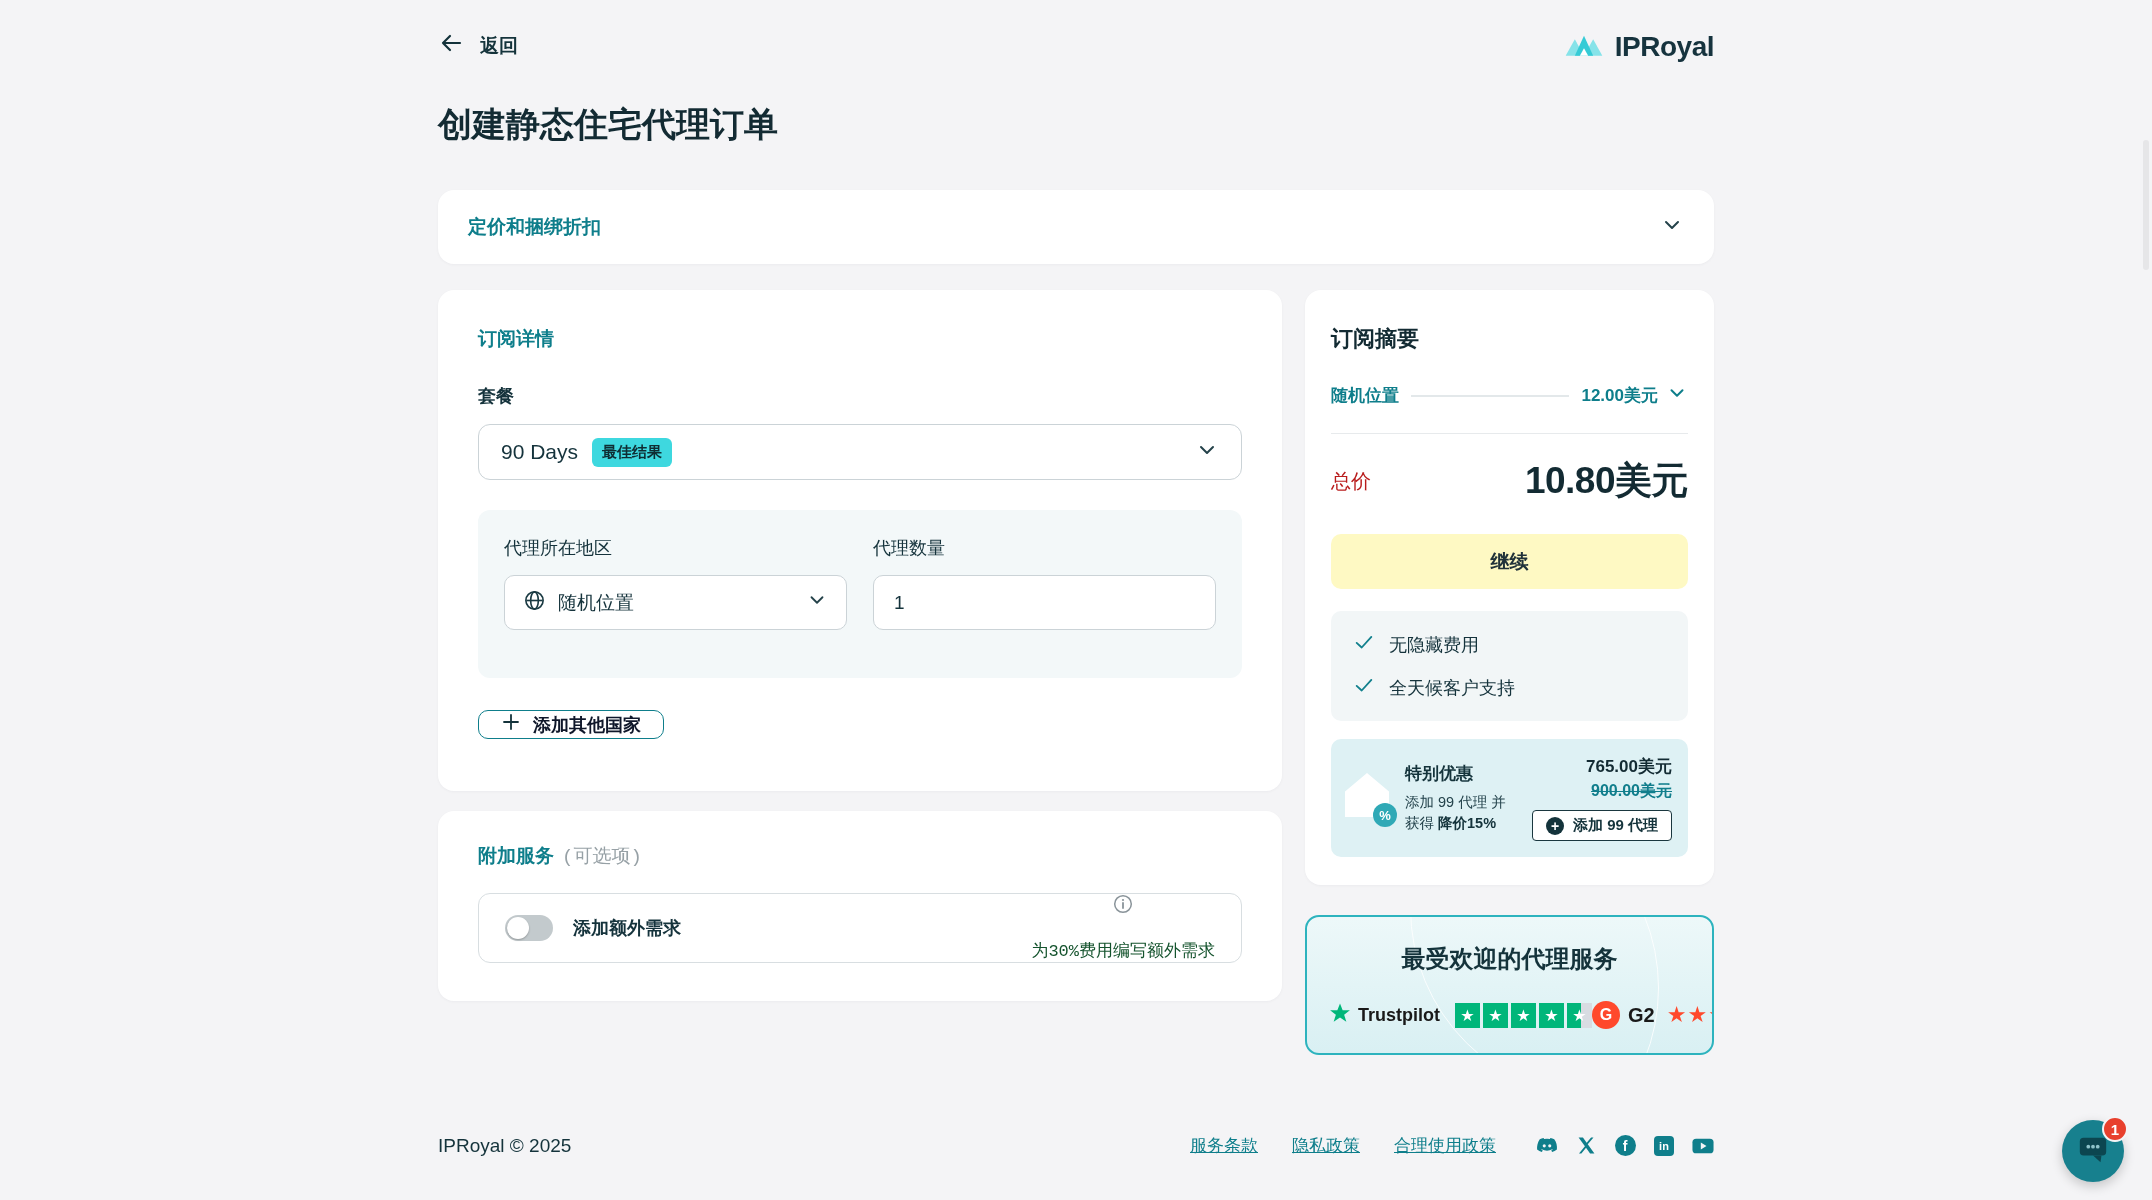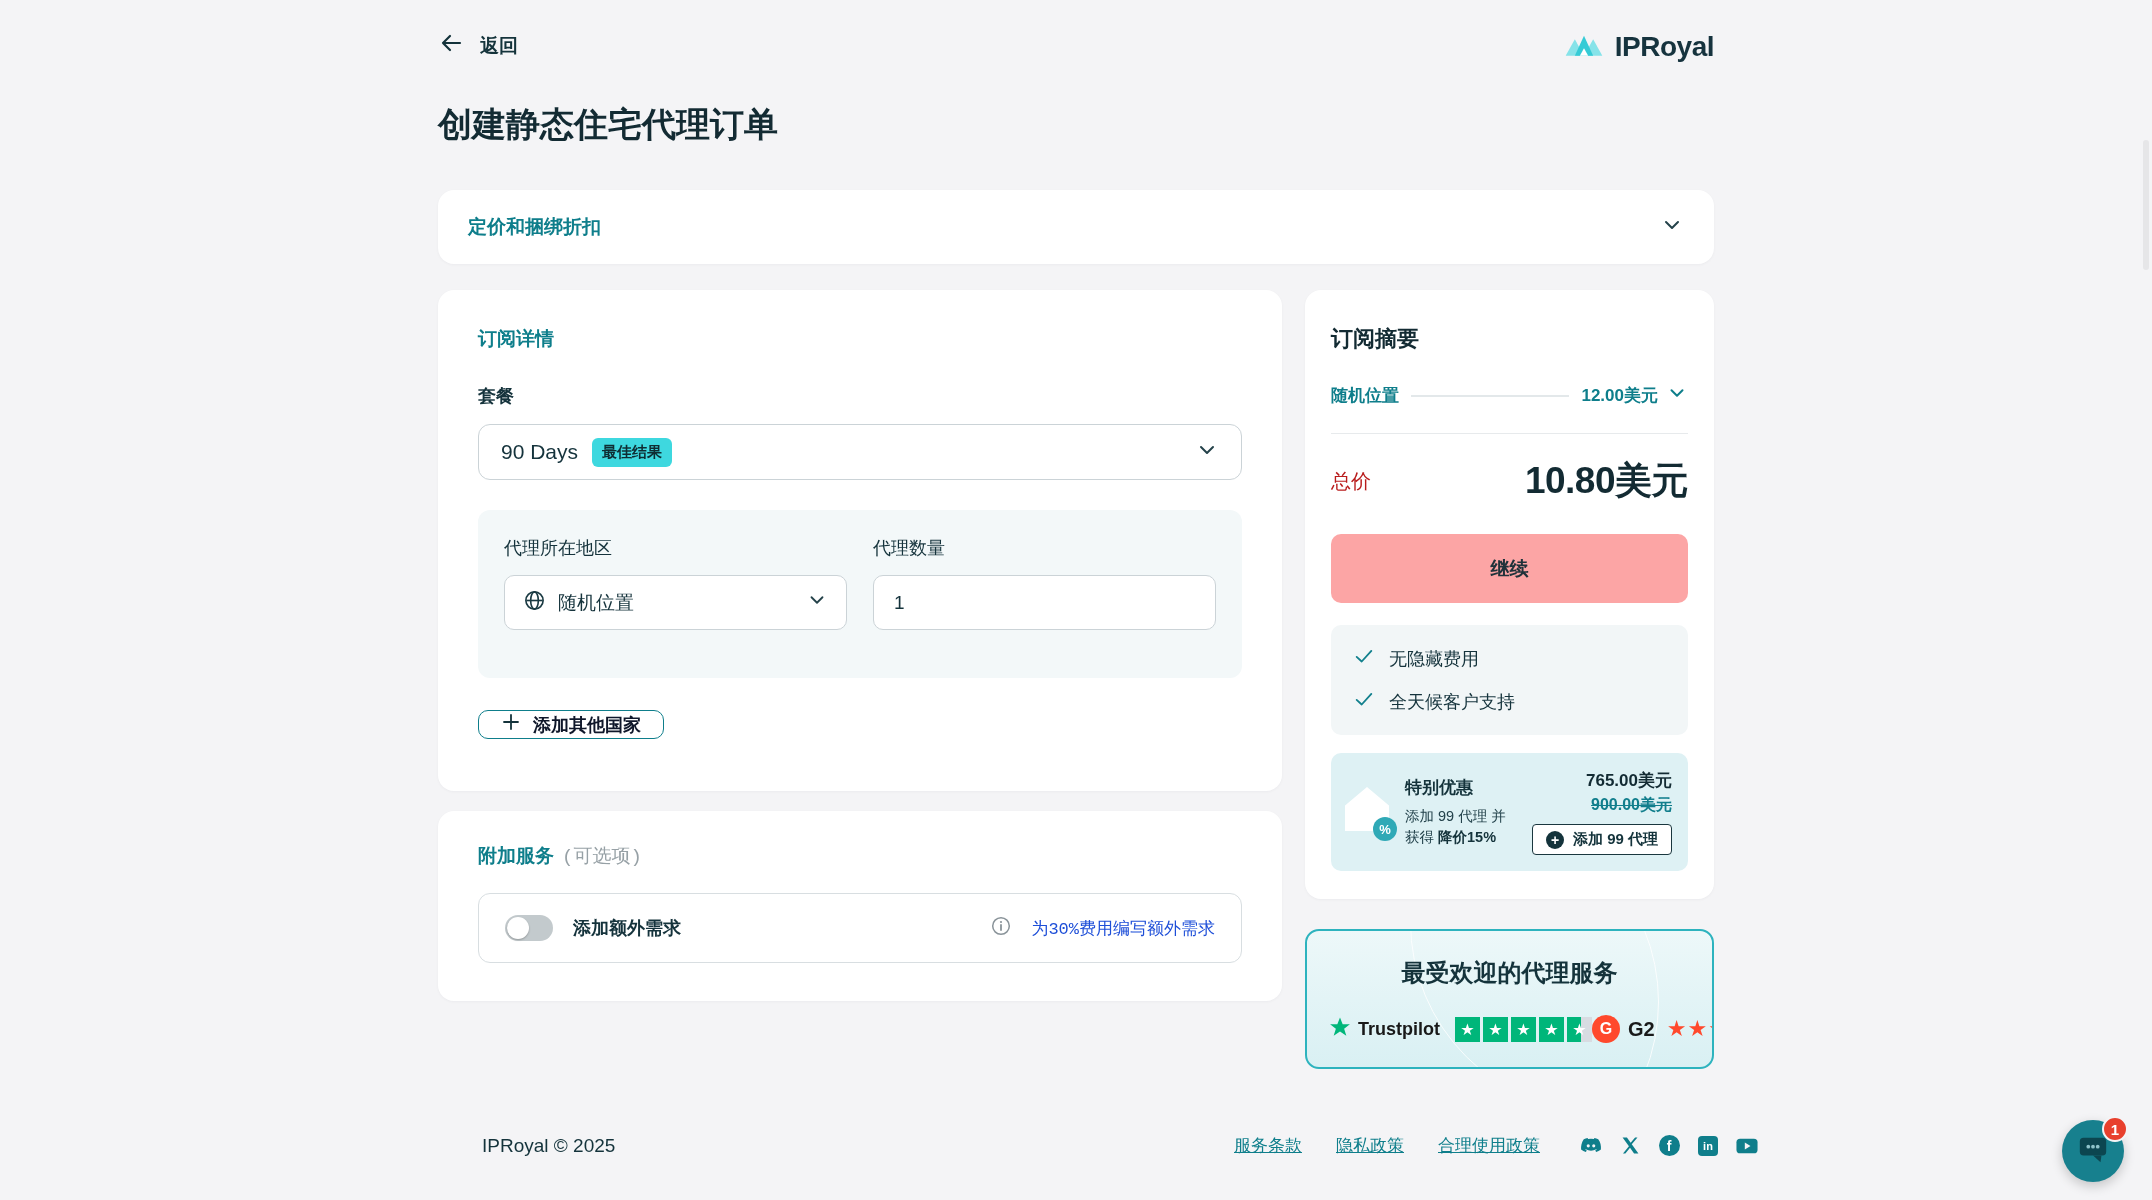--- a/index.html
+++ b/index.html
@@ -50,33 +50,33 @@
   .card.addons { margin-top:20px; padding:32px 40px 38px;font-family:Liberation Mono, monospace; }
   .addons-title-row { display:flex; gap:8px; align-items:baseline; }
   .optional { color:#97A1A6; font-weight:400; font-size:19px; }
   .addon-box { margin-top:24px; border:1px solid #D8DEE1; border-radius:12px; height:70px; display:flex;
                align-items:center; justify-content:space-between; padding:0 26px; }
   .toggle-row { display:flex; align-items:center; gap:20px; }
   .toggle { width:48px; height:26px; border-radius:13px; background:#C3CACD; position:relative; cursor:pointer; flex:none; }
   .toggle-knob { position:absolute; width:22px; height:22px; border-radius:50%; background:#fff; top:2px; left:2px;
                  box-shadow:0 1px 2px rgba(0,0,0,.25); }
   .addon-label { font-size:18px; font-weight:700; }
-  .hint { display:flex; align-items:center; gap:20px; color:#1d4ed8; font-size:17px; }
+  .hint { display:flex; align-items:center; gap:20px; color:#14532d; font-size:17px;flex-direction:column; }
 
   
   .card.summary { padding:34px 26px 28px; }
   .summary-title { font-size:22px; font-weight:800; color:#132B33; }
   .line-row { margin-top:28px; display:flex; align-items:center; font-size:17px; font-weight:700; color:#0E7E8B; cursor:pointer; }
   .leader { flex:1; border-top:2px solid #E3E8EA; margin:0 12px; }
   .line-price { display:flex; align-items:center; gap:8px; }
   .divider { border-top:1px solid #E7EAEC; margin:24px 0 22px; }
   .total-row { display:flex; justify-content:space-between; align-items:center; }
   .total-label { font-size:20px; color:#b91c1c; }
   .total-price { font-size:37px; font-weight:800; color:#132B33; letter-spacing:-0.5px; }
-  .continue-btn { margin-top:28px; width:100%; height:69px; background:#fca5a5; border:none; border-radius:10px;
+  .continue-btn { margin-top:28px; width:100%; height:55px; background:#fef9c3; border:none; border-radius:10px;
                   font-size:19px; font-weight:700; color:#20323A; font-family:Liberation Mono, monospace; cursor:pointer; }
   .benefits { margin-top:22px; background:#F2F6F7; border-radius:10px; padding:20px 22px; display:flex;
               flex-direction:column; gap:16px; }
   .benefit { display:flex; align-items:center; gap:14px; font-size:18px; }
 
   
   .offer { margin-top:18px; background:#DEF1F4; border-radius:10px; padding:16px 16px 16px 10px; display:flex;
            align-items:center; gap:6px; }
   .offer-icon { width:58px; height:58px; position:relative; flex:none; }
   .offer-shield { position:absolute; left:4px; top:4px; width:44px; height:44px; background:#fff;
@@ -113,21 +113,21 @@
   .tp-box.half { background:linear-gradient(90deg,#00B67A 55%,#D8DCE2 55%); }
   .g2 { display:flex; align-items:center; gap:8px; }
   .g2-logo { width:28px; height:28px; border-radius:50%; background:#FF492C; color:#fff; display:flex;
              align-items:center; justify-content:center; font-weight:800; font-size:16px; }
   .g2-label { font-size:20px; font-weight:800; color:#191919; }
   .g2-stars { display:flex; gap:1px; margin-left:4px; font-size:22px; color:#FF492C; }
   .g2-star::before { content:"★"; }
 
   
   .footer { position:absolute; top:1134px; left:50%; transform:translateX(-50%); width:1276px; display:flex;
-            justify-content:space-between; align-items:center;margin-left:44px; }
+            justify-content:space-between; align-items:center; }
   .footer-left { font-size:19px; color:#14333B; }
   .footer-right { display:flex; align-items:center; gap:40px; }
   .footer-links { display:flex; gap:34px;align-items:flex-end; }
   .footer-link { color:#0E7E8B; font-size:17px; text-decoration:underline; cursor:pointer; }
   .socials { display:flex; gap:17px; align-items:center; }
   .social { width:22px; height:22px; display:flex; align-items:center; justify-content:center; cursor:pointer; }
   .fb-circle { width:21px; height:21px; border-radius:50%; background:#0F7E8B; color:#fff; font-size:14px; font-weight:700;
                display:flex; align-items:center; justify-content:center; }
   .li-square { width:20px; height:20px; border-radius:4px; background:#0F7E8B; color:#fff; font-size:11px; font-weight:700;
                display:flex; align-items:center; justify-content:center; }

